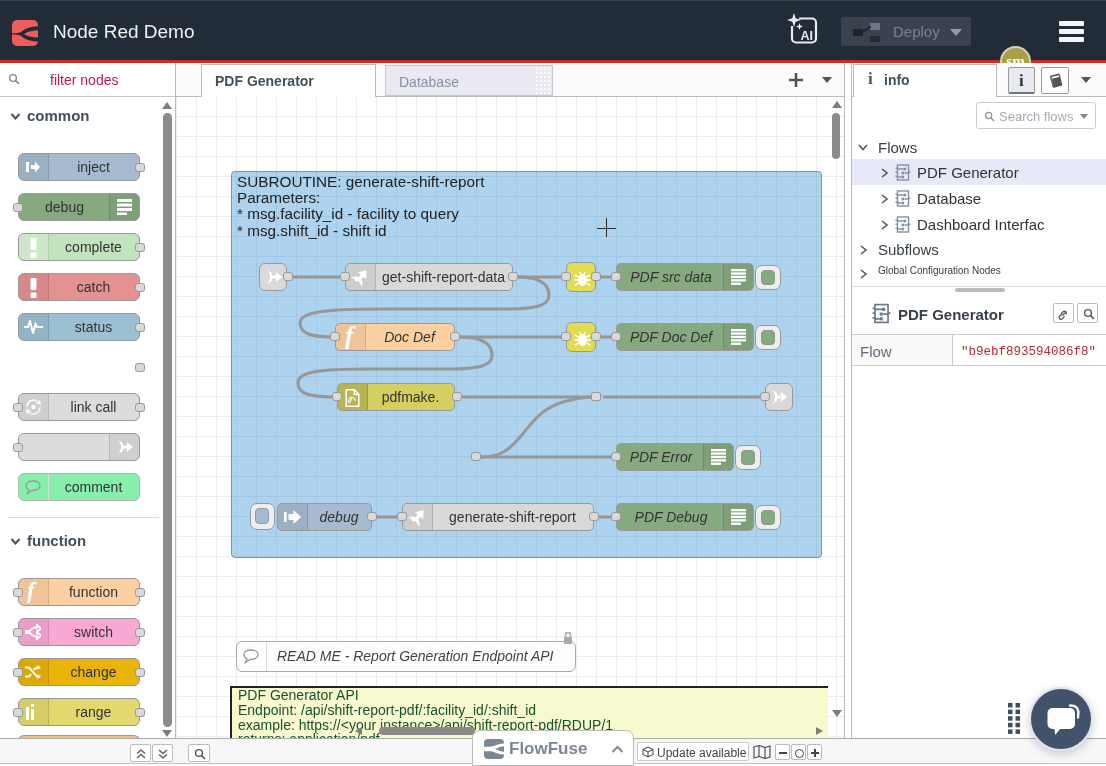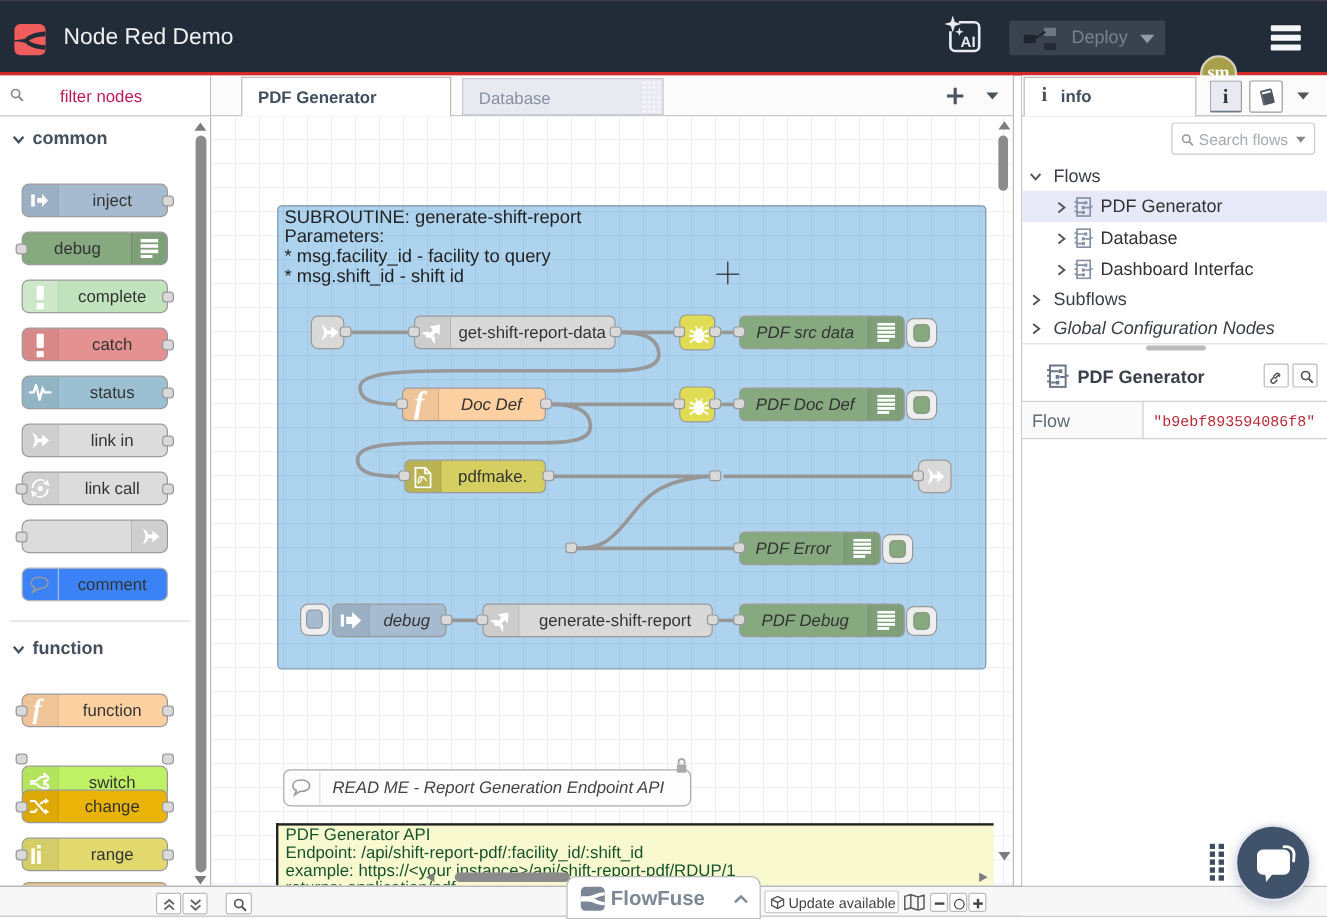--- a/index.html
+++ b/index.html
@@ -176,27 +176,20 @@
 
   <div class="pnode" style="top:313px;background:#9bc0d2;">
     <div class="shelf l"></div>
     <svg class="abs" style="left:5px;top:6px;" width="19" height="14" viewBox="0 0 19 14">
         <path d="M0 7 h4 l2 -6 l3 12 l2.5 -9 l1.5 3 h6" fill="none" stroke="#fff" stroke-width="2"></path>
       </svg>
     <div class="lab" style="left:29px;width:91px;">status</div>
   </div>
   <div class="pport" style="left:135px;top:323px;"></div>
 
-  <div class="pnode" style="top:353px;background:#dcdcdc;">
-    <div class="shelf l"></div>
-    <svg class="abs" style="left:6px;top:5px;" width="16" height="16" viewBox="0 0 16 16">
-        <path d="M2 1 l4 3.5 v2 h4 V3 L16 8 L10 13 V9.5 H6 v2 L2 15 l2 -5.5 v-3 z" fill="#fff"></path>
-      </svg>
-    <div class="lab" style="left:29px;width:91px;">link in</div>
-  </div>
   <div class="pport" style="left:135px;top:363px;"></div>
 
   <div class="pnode" style="top:393px;background:#dcdcdc;">
     <div class="shelf l"></div>
     <svg class="abs" style="left:6px;top:4px;" width="17" height="18" viewBox="0 0 17 18">
         <path d="M3 8 A6 6 0 0 1 13 4 l-2.5 1 L16 7 15 1.5 13.5 3.5 A7 7 0 0 0 1.5 9 z" fill="#fff"></path>
         <path d="M14 10 A6 6 0 0 1 4 14 l2.5 -1 L1 11 2 16.5 3.5 14.5 A7 7 0 0 0 15.5 9 z" fill="#fff"></path>
         <circle cx="8.5" cy="9" r="2.2" fill="#fff"></circle>
       </svg>
     <div class="lab" style="left:29px;width:91px;">link call</div>
@@ -206,21 +199,21 @@
 
   <div class="pnode" style="top:433px;background:#dcdcdc;">
     <div class="shelf r"></div>
     <svg class="abs" style="right:6px;top:5px;" width="16" height="16" viewBox="0 0 16 16">
         <path d="M2 1 l4 3.5 v2 h4 V3 L16 8 L10 13 V9.5 H6 v2 L2 15 l2 -5.5 v-3 z" fill="#fff"></path>
       </svg>
     <div class="lab" style="left:0;width:91px;margin-top:34px;">link out</div>
   </div>
   <div class="pport" style="left:13px;top:443px;"></div>
 
-  <div class="pnode" style="top:473px;background:#3b82f6;border-color:#b5b5b5;">
+  <div class="pnode" style="top:473px;background:#86efac;border-color:#b5b5b5;">
     <div class="shelf l" style="background:none;border-right:1px solid #ddd;"></div>
     <svg class="abs" style="left:6px;top:6px;" width="17" height="15" viewBox="0 0 17 15">
         <path d="M8 1 C3.5 1 1 3 1 5.8 C1 7.6 2.2 9 4 9.8 L2.5 13.5 L7 10.5 C11.5 10.7 15 8.7 15 5.8 C15 3 12.5 1 8 1 z" fill="none" stroke="#999" stroke-width="1.3"></path>
       </svg>
     <div class="lab" style="left:29px;width:91px;">comment</div>
   </div>
 
   <div class="abs" style="left:8px;top:517px;width:151px;height:1px;background:#ddd;"></div>
   <svg class="abs" style="left:10px;top:536px;" width="11" height="11" viewBox="0 0 11 11">
       <path d="M1.5 3 L5.5 7.5 L9.5 3" fill="none" stroke="#44505e" stroke-width="2"></path>
@@ -228,21 +221,21 @@
   <div class="abs" style="left:27px;top:532px;font-size:15px;font-weight:bold;color:#44505e;">function</div>
 
   <div class="pnode" style="top:578px;background:#fdd0a2;">
     <div class="shelf l"></div>
     <div class="abs" style="left:8px;top:-1px;color:#fff;font-family:'Liberation Serif',serif;font-style:italic;font-weight:bold;font-size:23px;">f</div>
     <div class="lab" style="left:29px;width:91px;">function</div>
   </div>
   <div class="pport" style="left:13px;top:588px;"></div>
   <div class="pport" style="left:135px;top:588px;"></div>
 
-  <div class="pnode" style="top:638px;background:#bef264;">
+  <div class="pnode" style="top:618px;background:#f9a8d4;">
     <div class="shelf l"></div>
     <svg class="abs" style="left:6px;top:5px;" width="16" height="16" viewBox="0 0 16 16">
         <path d="M0 7 h4 C7 7 7 3.5 10 3.5 h2 V1 L16 4.5 12 8 V5.5 M0 9 h4 C7 9 7 12.5 10 12.5 h2 V15 L16 11.5 12 8 v2.5" fill="none" stroke="#fff" stroke-width="1.8"></path>
       </svg>
     <div class="lab" style="left:29px;width:91px;">switch</div>
   </div>
   <div class="pport" style="left:13px;top:628px;"></div>
   <div class="pport" style="left:135px;top:628px;"></div>
 
   <div class="pnode" style="top:658px;background:#eab308;">
@@ -620,21 +613,21 @@
       <path d="M0.5 4.2 h2 M0.5 8.2 h2 M0.5 12.2 h2 M13.5 8.2 h2" stroke-width="1.4"></path>
     </svg>
   <div class="abs" style="left:917px;top:216px;font-size:15px;color:#333;">Dashboard Interfac</div>
   <svg class="abs" style="left:859px;top:245px;" width="9" height="10" viewBox="0 0 9 10">
       <path d="M2 1 L7 5 L2 9" fill="none" stroke="#555" stroke-width="1.6"></path>
     </svg>
   <div class="abs" style="left:878px;top:241px;font-size:15px;color:#3a4049;">Subflows</div>
   <svg class="abs" style="left:859px;top:269px;" width="9" height="10" viewBox="0 0 9 10">
       <path d="M2 1 L7 5 L2 9" fill="none" stroke="#555" stroke-width="1.6"></path>
     </svg>
-  <div class="abs" style="left:878px;top:265px;font-size:15px;color:#3a4049;font-style:italic;">Global Configuration Nodes</div>
+  <div class="abs" style="left:878px;top:265px;font-size:10px;color:#3a4049;">Global Configuration Nodes</div>
   <div class="abs" style="left:852px;top:286px;width:254px;height:1px;background:#ddd;"></div>
   <div class="abs" style="left:955px;top:288px;width:50px;height:4px;background:#bbb;border-radius:2px;"></div>
 
   <svg class="abs" style="left:872px;top:303px;" width="19" height="21" viewBox="0 0 16 17" fill="none" stroke="#6b7689">
       <rect x="2.5" y="1" width="11" height="15" stroke-width="1.4"></rect>
       <path d="M2.5 5 h6 M9.5 9 h4 M2.5 13 h4" stroke-width="1.4"></path>
       <rect x="8.5" y="3.7" width="2.6" height="2.6" fill="#6b7689" stroke="none"></rect>
       <rect x="6.5" y="7.7" width="2.6" height="2.6" fill="#6b7689" stroke="none"></rect>
       <rect x="6.5" y="11.7" width="2.6" height="2.6" fill="#6b7689" stroke="none"></rect>
       <path d="M0.5 4.2 h2 M0.5 8.2 h2 M0.5 12.2 h2 M13.5 8.2 h2" stroke-width="1.4"></path>

